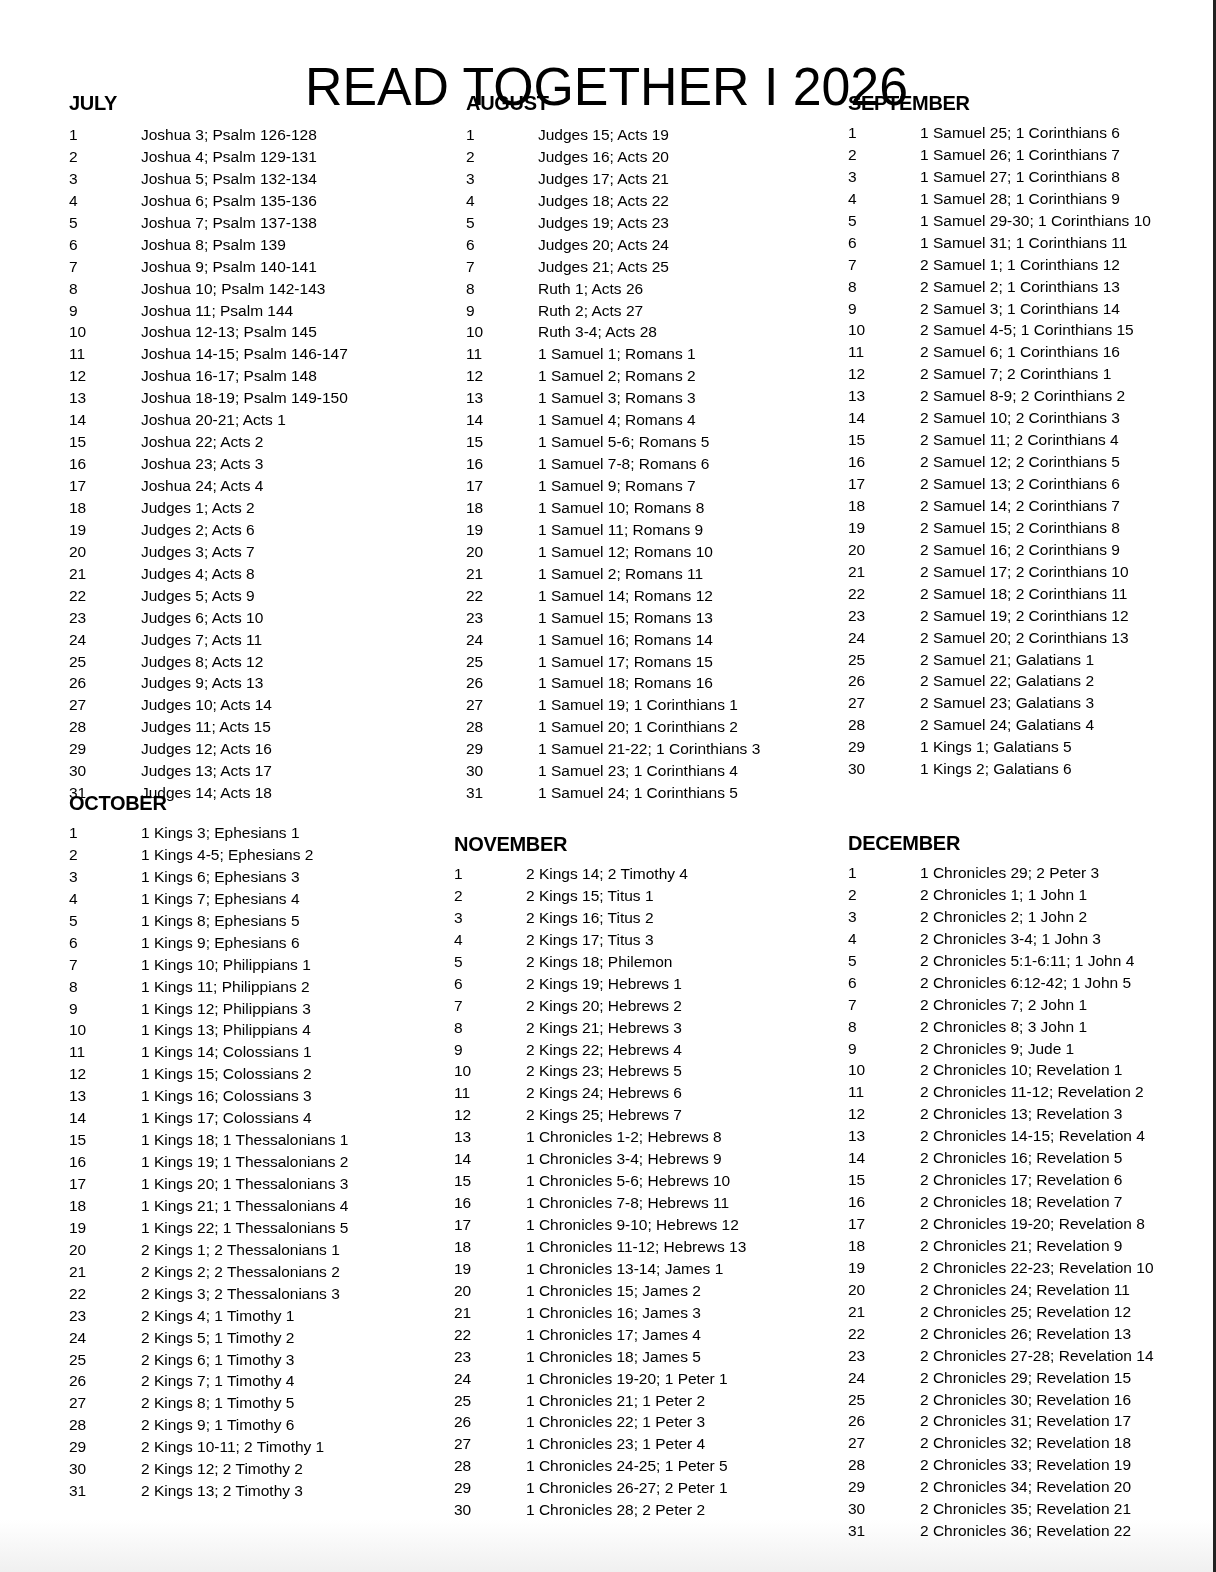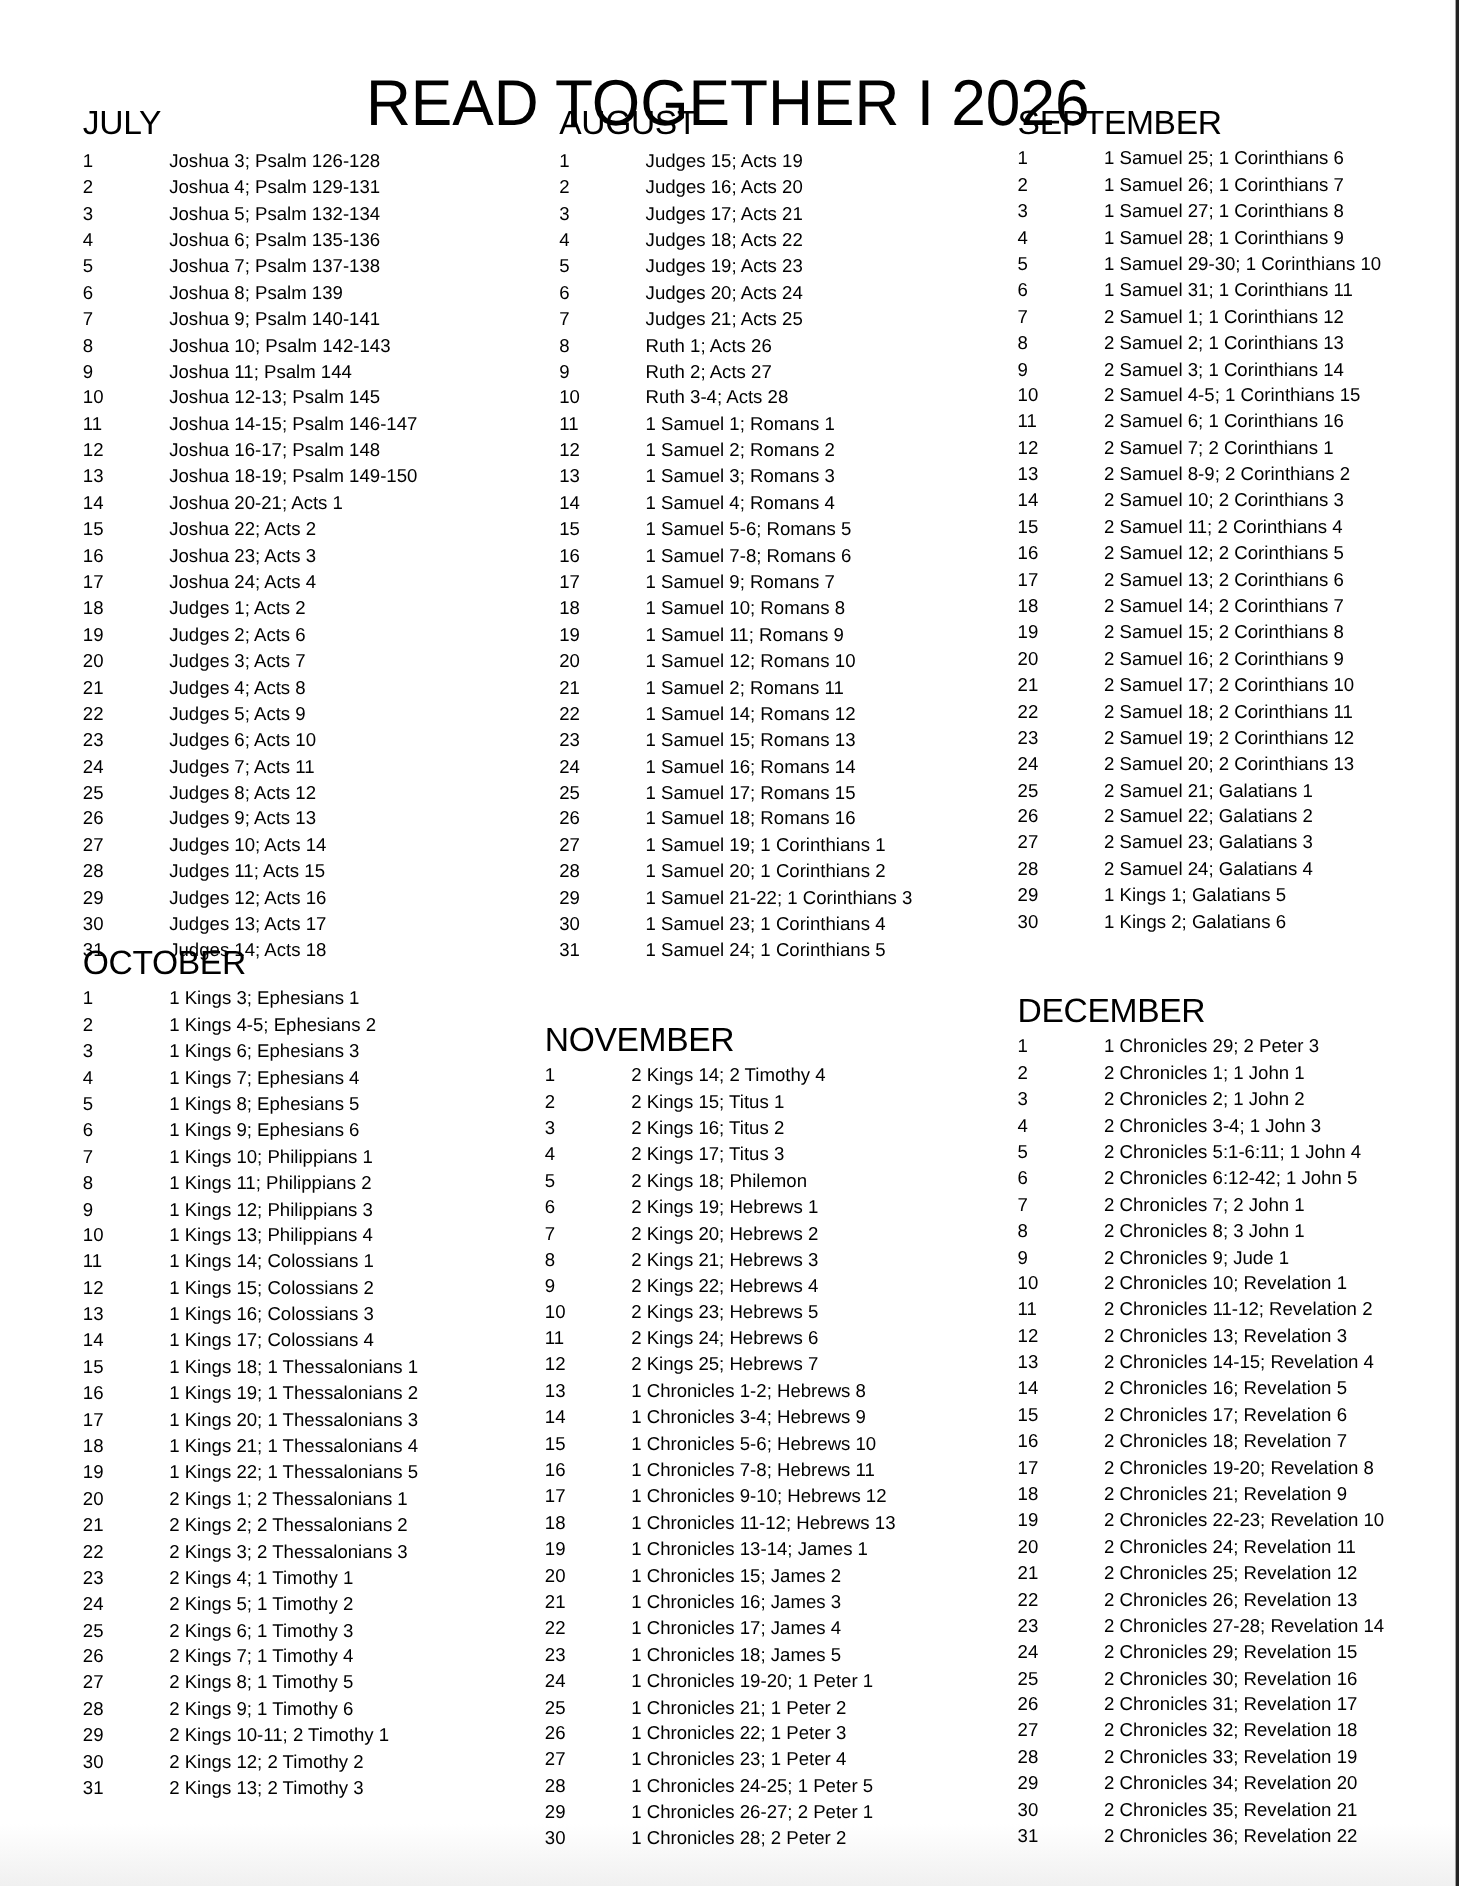--- a/index.html
+++ b/index.html
@@ -19,33 +19,33 @@
   .title {
     position: absolute; left: 0; width: 1213px; top: 18px;
     text-align: center; font-size: 54px; font-weight: normal; letter-spacing: 0px;
     line-height: 64px;
     transform: scaleX(0.96);
   }
   .month {
     position: absolute; width: 370px;
   }
   .month-name {
-    font-size: 28px; font-weight: normal; line-height: 30px; margin: 0 0 4px 0;
+    font-size: 20px; font-weight: bold; line-height: 30px; margin: 0 0 4px 0;
     letter-spacing: -0.3px;
   }
   .rows { list-style: none; margin: 0; padding: 0; }
   .row { display: flex; height: 21.95px; line-height: 21.95px; font-size: 15.5px; white-space: nowrap; }
   .day { width: 72px; flex: 0 0 72px; }
   .reading { flex: 1; }
   
   #m-july { left: 69px; top: 88px; }
   #m-aug  { left: 466px; top: 88px; }
   #m-sep  { left: 848px; top: 88px; }
   #m-oct  { left: 69px; top: 788px; }
-  #m-nov  { left: 454px; top: 852px; }
+  #m-nov  { left: 454px; top: 829px; }
   #m-dec  { left: 848px; top: 828px; }
   #m-july .rows, #m-aug .rows { margin-top: 6px; }
   #m-sep .rows { margin-top: 3px; }
   #m-oct .rows, #m-nov .rows, #m-dec .rows { margin-top: 0px; }
 </style>
 </head>
 <body>
 
 <div class="page">
   <h1 class="title">READ TOGETHER I 2026</h1>

